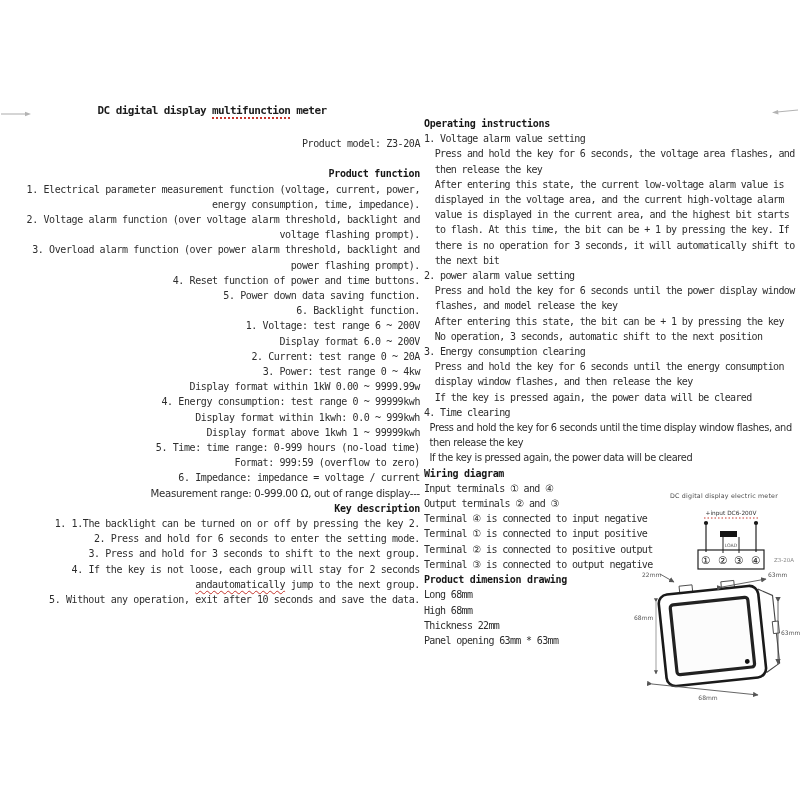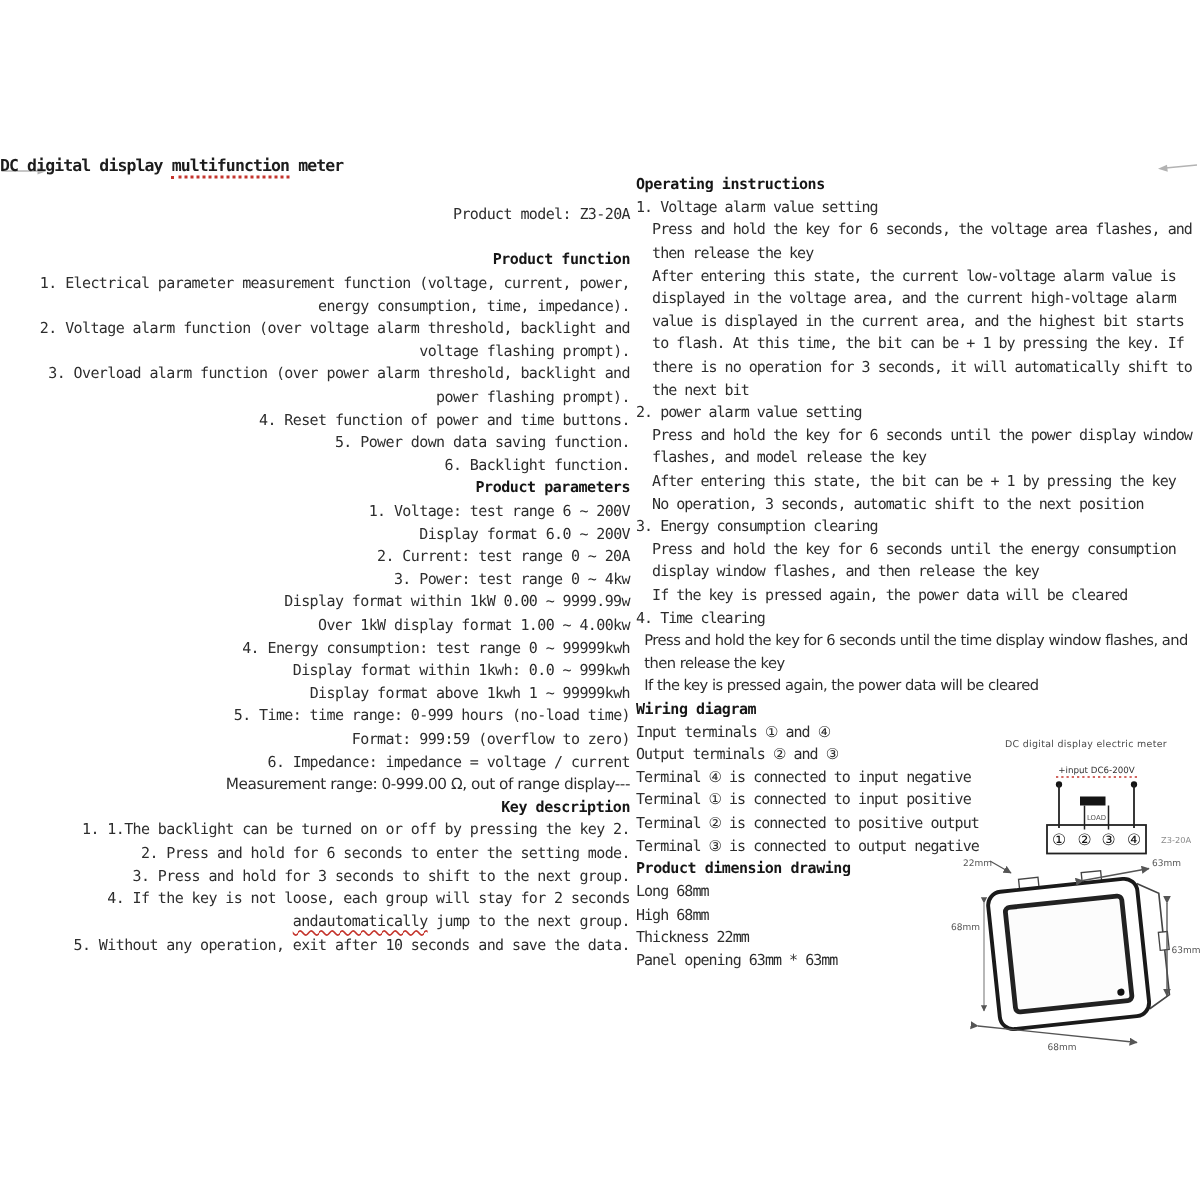--- a/index.html
+++ b/index.html
@@ -1,18 +1,18 @@
 <!DOCTYPE html>
 <html><head>
 <meta charset="utf-8">
 <style>
   html,body{margin:0;padding:0;background:#ffffff;}
   #page{position:relative;width:800px;height:800px;background:#fff;overflow:hidden;
         font-family:"DejaVu Sans Mono",monospace;}
-  #doc-title{position:absolute;left:0;top:104px;width:424px;
+  #doc-title{position:absolute;left:0;top:104px;width:424px;text-align:center;
         font-family:"DejaVu Sans Mono",monospace;font-weight:bold;font-size:11px;
         letter-spacing:-0.6px;color:#1d1d1d;white-space:pre;}
   .dotted{border-bottom:2px dotted #c4342c;}
   .col{position:absolute;}
   #col-left{left:8px;top:136px;width:412px;text-align:right;}
   #col-right{left:424px;top:116px;width:376px;}
   .line{white-space:pre;font-size:10px;line-height:15.2px;min-height:15.2px;
         letter-spacing:-0.4px;color:#2d2d2d;}
   #col-right .line{letter-spacing:-0.65px;}
   .line.bold{font-weight:bold;color:#161616;letter-spacing:-0.3px;}
@@ -50,27 +50,25 @@
       <div class="line bold">Product function</div>
       <div class="line">1. Electrical parameter measurement function (voltage, current, power,</div>
       <div class="line">    energy consumption, time, impedance).</div>
       <div class="line">2. Voltage alarm function (over voltage alarm threshold, backlight and</div>
       <div class="line">    voltage flashing prompt).</div>
       <div class="line">3. Overload alarm function (over power alarm threshold, backlight and</div>
       <div class="line">    power flashing prompt).</div>
       <div class="line">4. Reset function of power and time buttons.</div>
       <div class="line">5. Power down data saving function.</div>
       <div class="line">6. Backlight function.</div>
-      <div class="line bold">Product parameters</div>
       <div class="line">1. Voltage: test range 6 ~ 200V</div>
       <div class="line">    Display format 6.0 ~ 200V</div>
       <div class="line">2. Current: test range 0 ~ 20A</div>
       <div class="line">3. Power: test range 0 ~ 4kw</div>
       <div class="line">    Display format within 1kW 0.00 ~ 9999.99w</div>
-      <div class="line">    Over 1kW display format 1.00 ~ 4.00kw</div>
       <div class="line">4. Energy consumption: test range 0 ~ 99999kwh</div>
       <div class="line">    Display format within 1kwh: 0.0 ~ 999kwh</div>
       <div class="line">    Display format above 1kwh 1 ~ 99999kwh</div>
       <div class="line">5. Time: time range: 0-999 hours (no-load time)</div>
       <div class="line">    Format: 999:59 (overflow to zero)</div>
       <div class="line">6. Impedance: impedance = voltage / current</div>
       <div class="line sans">    Measurement range: 0-999.00 Ω, out of range display---</div>
       <div class="line bold">Key description</div>
       <div class="line">1. 1.The backlight can be turned on or off by pressing the key 2.</div>
       <div class="line">2. Press and hold for 6 seconds to enter the setting mode.</div>

